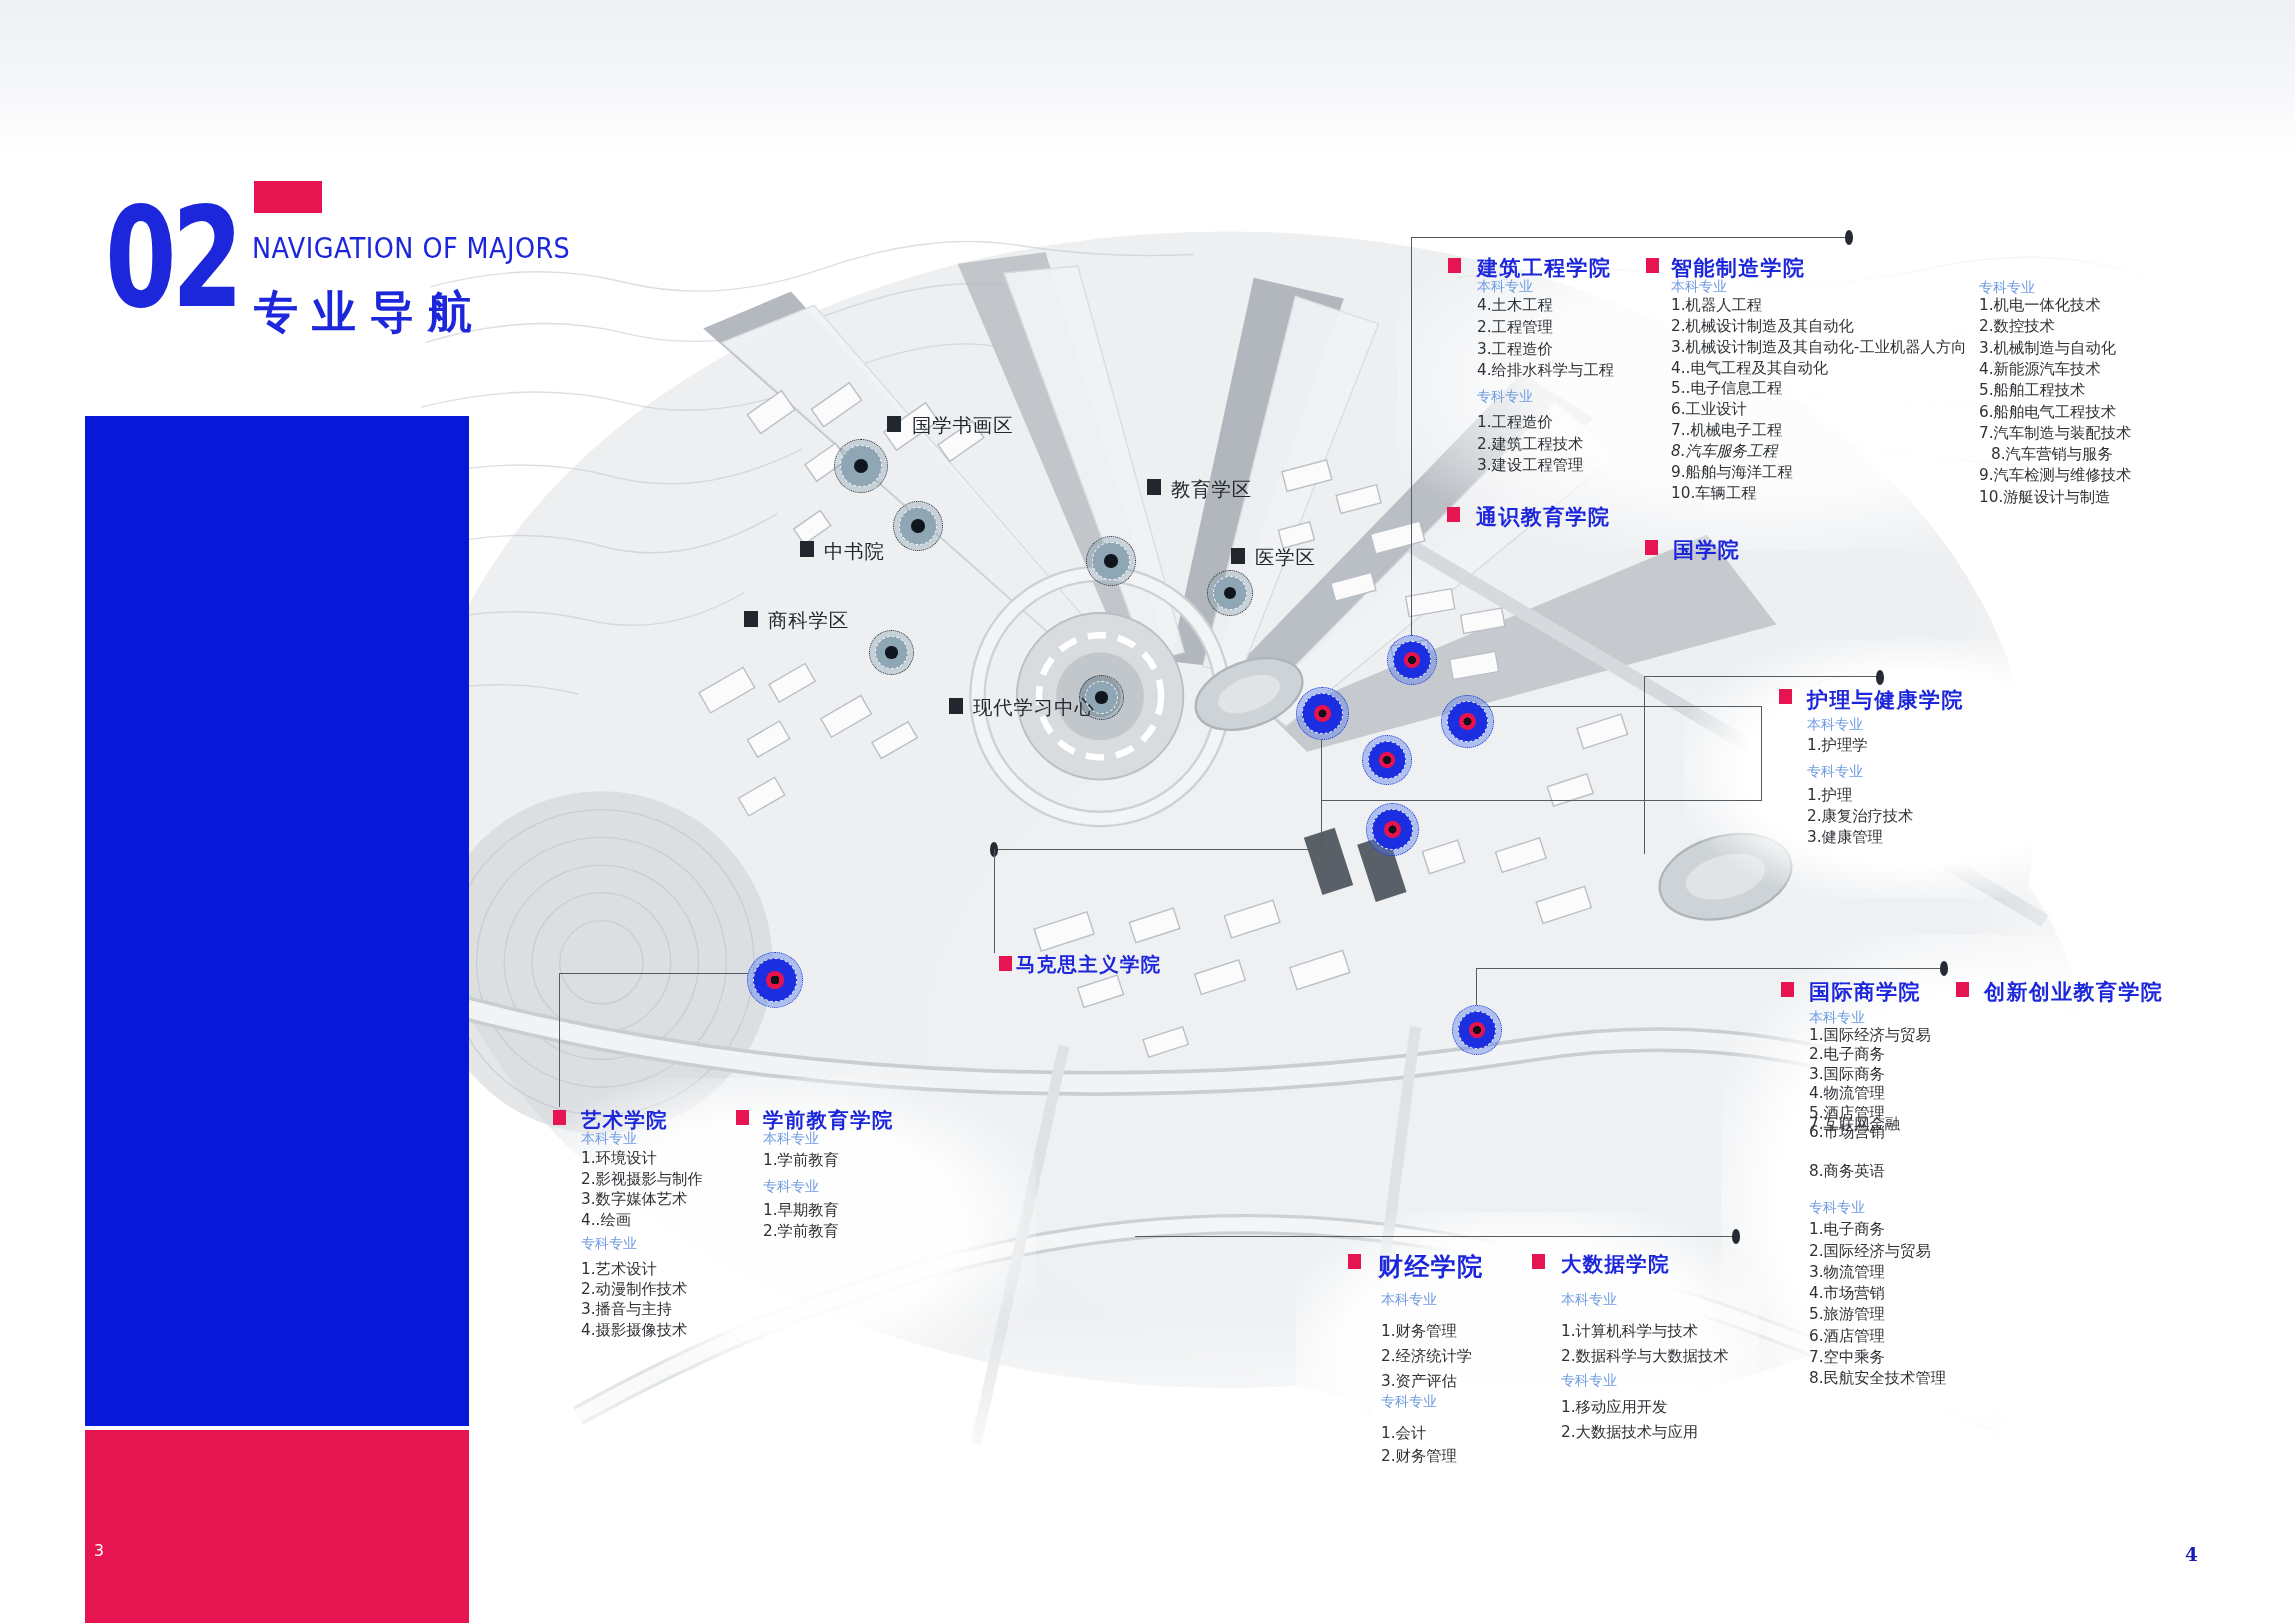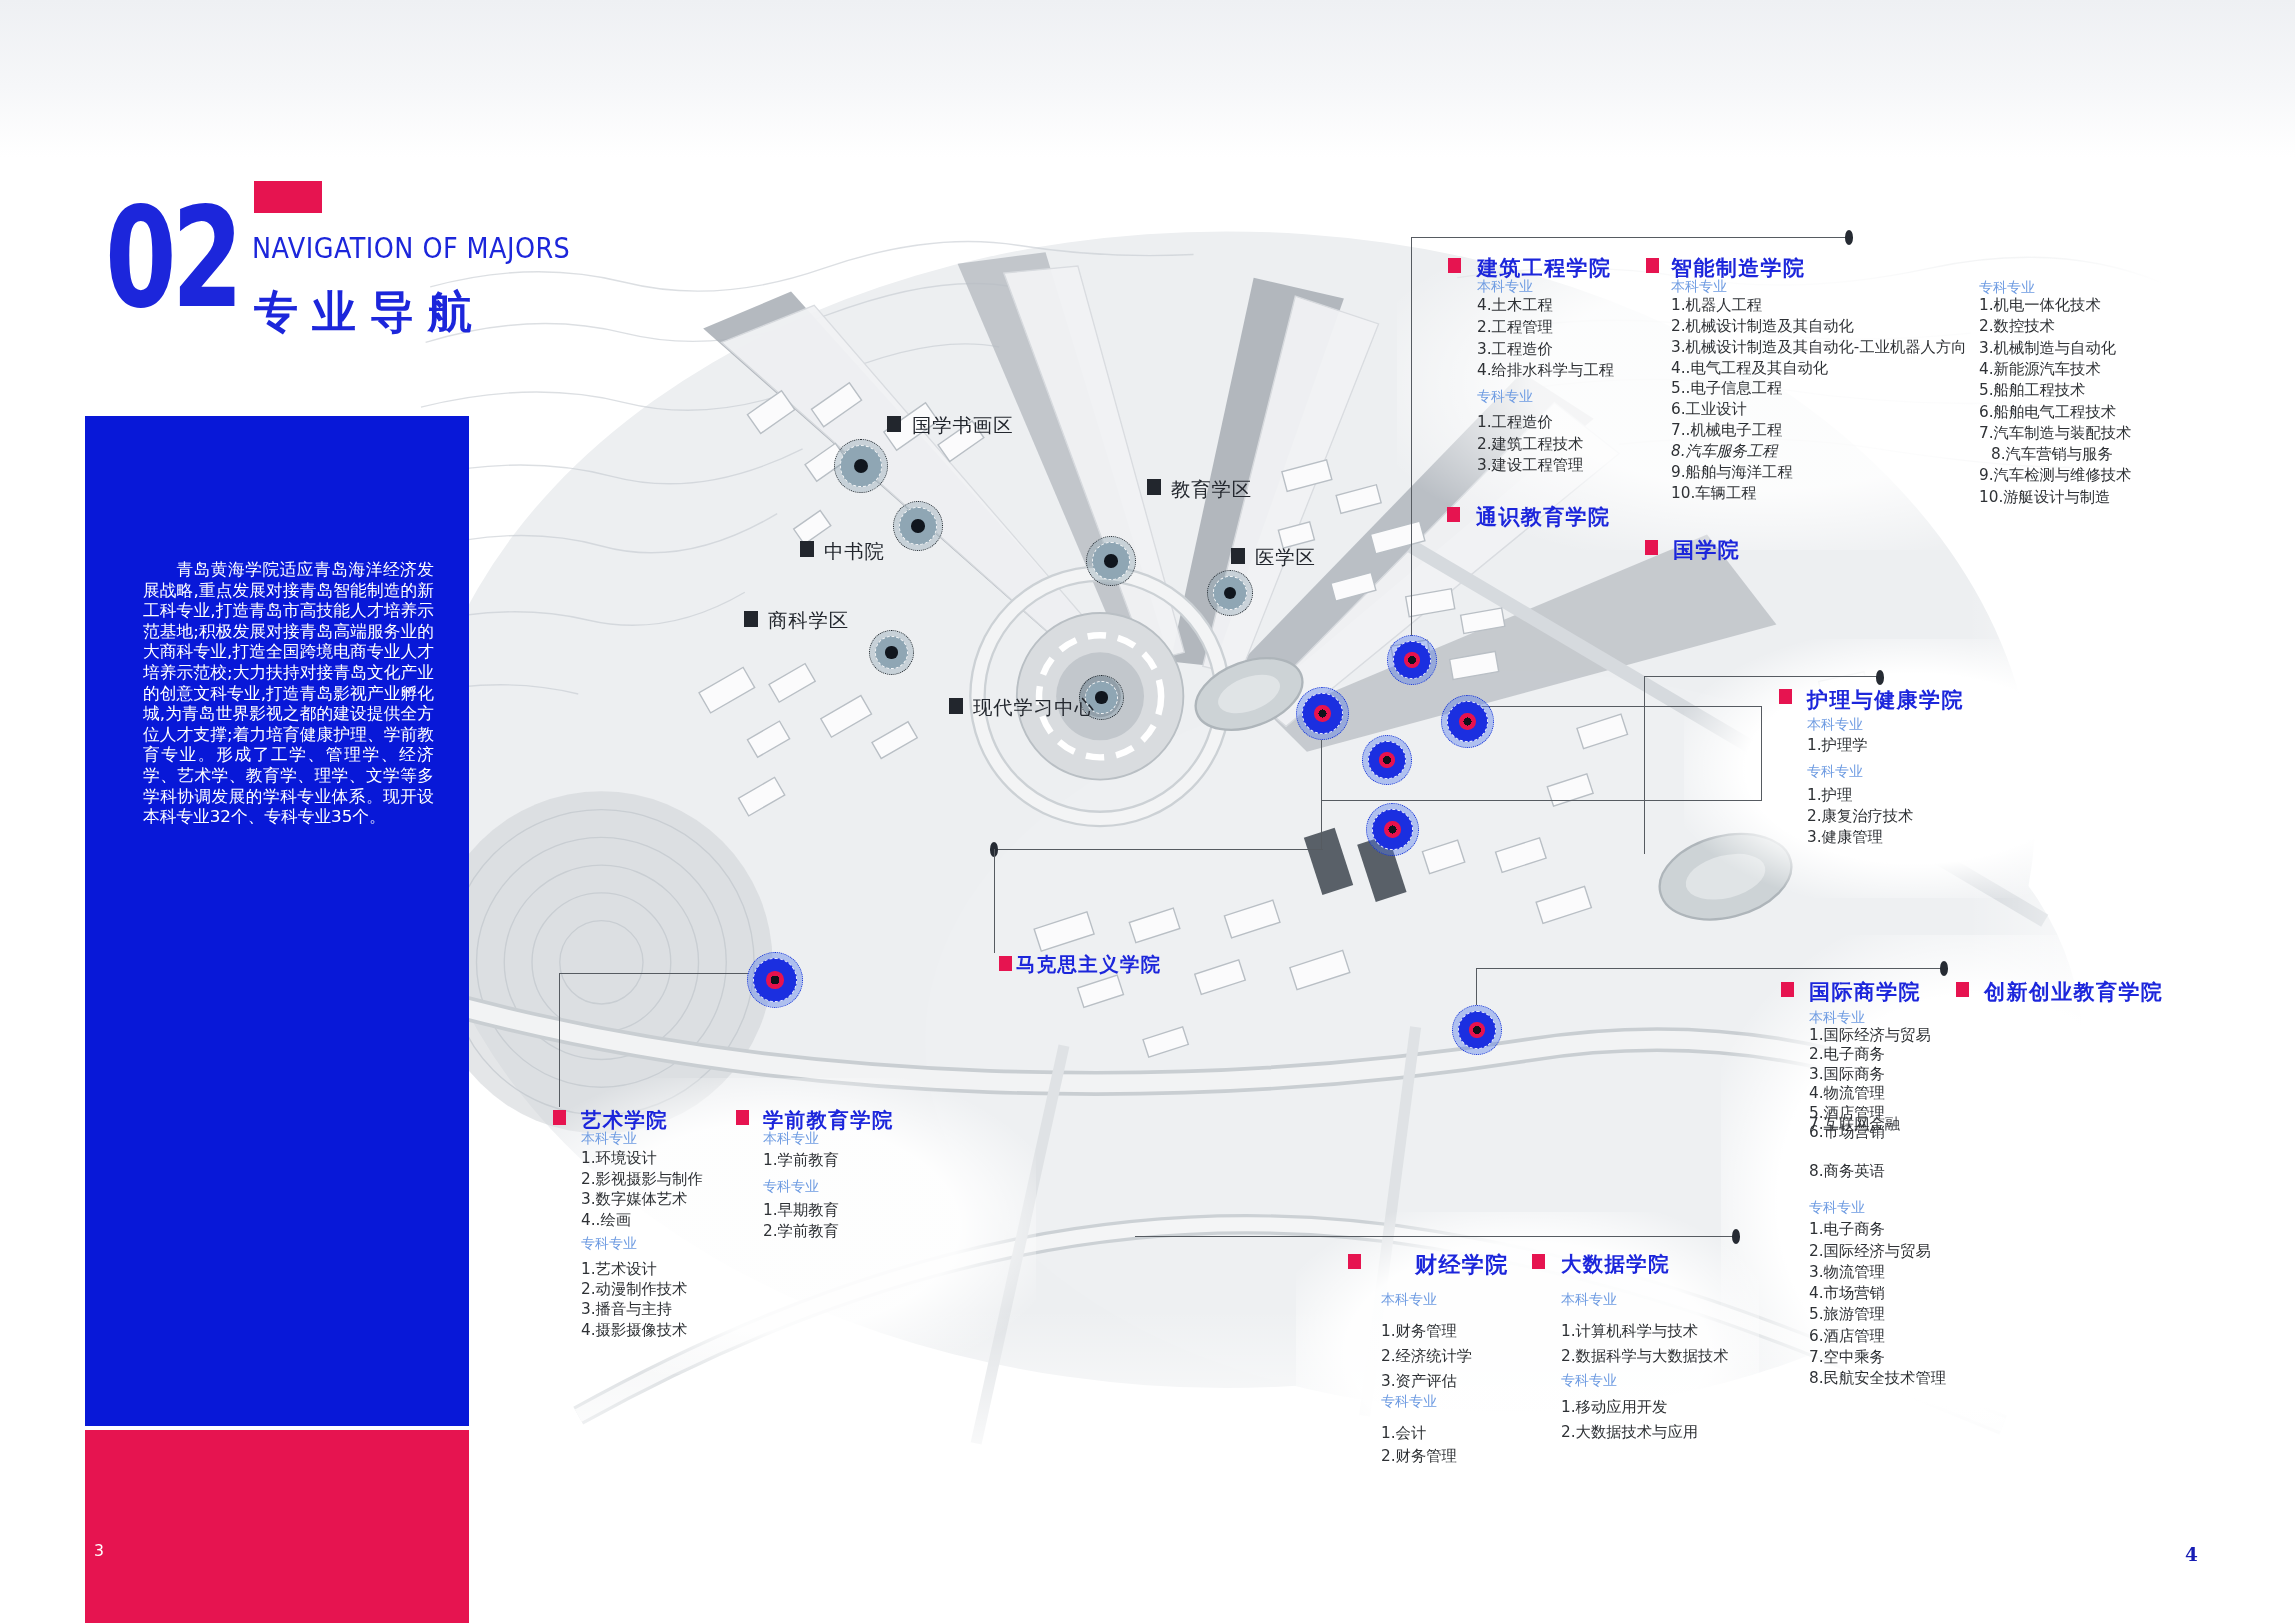--- a/index.html
+++ b/index.html
@@ -186,21 +186,20 @@
   <div class="abs pad" style="left:1397px;top:217px;width:740px;height:333px;z-index:1;background:radial-gradient(ellipse at center,rgba(255,255,255,.85) 45%,rgba(255,255,255,0) 80%);"></div>
 
   <div id="topband" class="abs" style="z-index:2;"></div>
   <div id="bignum" class="abs" style="z-index:3;">02</div>
   <div id="pinkrect" class="abs" style="z-index:3;"></div>
   <div id="title-en" class="abs" style="z-index:3;">NAVIGATION OF MAJORS</div>
   <div id="title-zh" class="abs" style="z-index:3;">专业导航</div>
 
   <div id="bluebox" class="abs" style="z-index:2;"></div>
   <div id="pinkbox" class="abs" style="z-index:2;"></div>
-  <p id="intro" class="abs" style="z-index:3;margin:0;">青岛黄海学院适应青岛海洋经济发展战略,重点发展对接青岛智能制造的新工科专业,打造青岛市高技能人才培养示范基地;积极发展对接青岛高端服务业的大商科专业,打造全国跨境电商专业人才培养示范校;大力扶持对接青岛文化产业的创意文科专业,打造青岛影视产业孵化城,为青岛世界影视之都的建设提供全方位人才支撑;着力培育健康护理、学前教育专业。形成了工学、管理学、经济学、艺术学、教育学、理学、文学等多学科协调发展的学科专业体系。现开设本科专业32个、专科专业35个。</p>
   <div id="pg-left" class="abs" style="z-index:3;">3</div>
   <div id="pg-right" class="abs" style="z-index:3;">4</div>
 
   <div class="abs" style="left:0;top:0;z-index:2;">
     <div class="abs hline" style="left:1411px;top:237px;width:438px;"></div>
     <div class="abs vline" style="left:1411px;top:237px;height:399px;"></div>
     <div class="abs ldot" style="left:1845px;top:230px;"></div>
     <div class="abs vline" style="left:1644px;top:677px;height:177px;"></div>
     <div class="abs hline" style="left:1644px;top:676px;width:236px;"></div>
     <div class="abs ldot" style="left:1876px;top:670px;"></div>
@@ -336,21 +335,21 @@
       <div class="abs item" style="left: 581px; top: 1299px;">3.播音与主持</div>
       <div class="abs item" style="left: 581px; top: 1320px;">4.摄影摄像技术</div>
       <div class="abs psq" style="left: 736px; top: 1110px;"></div>
       <div class="abs college-title" style="left: 763px; top: 1106px; font-size: 20.4px;">学前教育学院</div>
       <div class="abs sec-label" style="left: 763px; top: 1130px;">本科专业</div>
       <div class="abs item" style="left: 763px; top: 1150px;">1.学前教育</div>
       <div class="abs sec-label" style="left: 763px; top: 1178px;">专科专业</div>
       <div class="abs item" style="left: 763px; top: 1200px;">1.早期教育</div>
       <div class="abs item" style="left: 763px; top: 1221px;">2.学前教育</div>
       <div class="abs psq" style="left: 1348px; top: 1254px;"></div>
-      <div class="abs college-title" style="left: 1415px; top: 1250px; font-size: 22px;">财经学院</div>
+      <div class="abs college-title" style="left: 1378px; top: 1250px; font-size: 25px;">财经学院</div>
       <div class="abs sec-label" style="left: 1381px; top: 1291px;">本科专业</div>
       <div class="abs item" style="left: 1381px; top: 1321px; text-align: right;">1.财务管理</div>
       <div class="abs item" style="left: 1381px; top: 1346px;">2.经济统计学</div>
       <div class="abs item" style="left: 1381px; top: 1371px;">3.资产评估</div>
       <div class="abs sec-label" style="left: 1381px; top: 1393px;">专科专业</div>
       <div class="abs item" style="left: 1381px; top: 1423px;">1.会计</div>
       <div class="abs item" style="left: 1381px; top: 1446px;">2.财务管理</div>
       <div class="abs psq" style="left: 1532px; top: 1254px;"></div>
       <div class="abs college-title" style="left: 1561px; top: 1250px; font-size: 20.4px;">大数据学院</div>
       <div class="abs sec-label" style="left: 1561px; top: 1291px;">本科专业</div>

